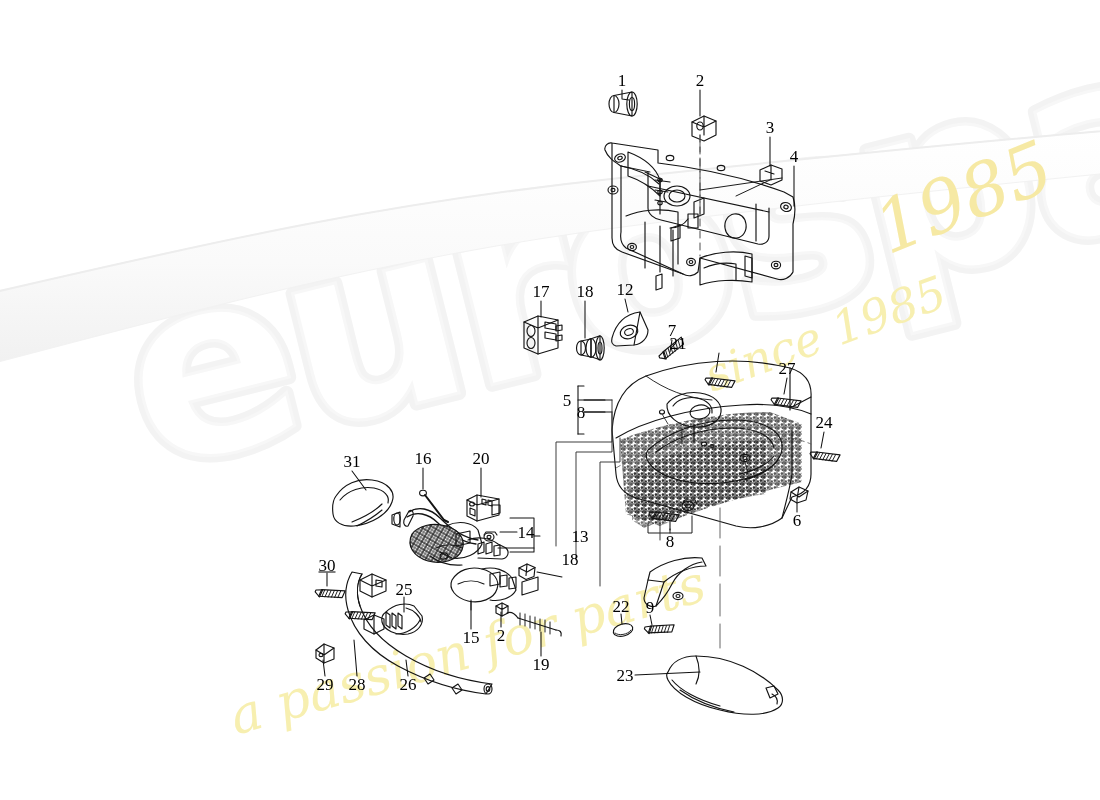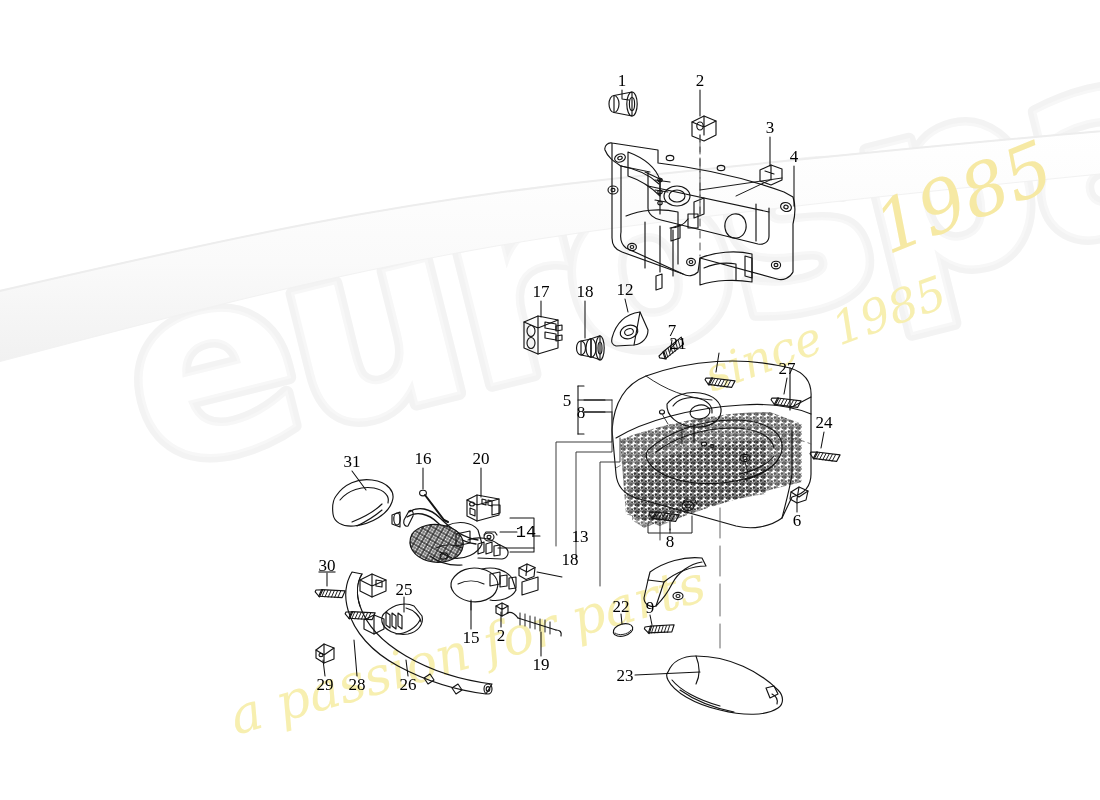--- a/index.html
+++ b/index.html
@@ -516,21 +516,21 @@
     <div class="lbl" style="left:567px;top:400px;">5</div>
     <div class="lbl" style="left:797px;top:520px;">6</div>
     <div class="lbl" style="left:672px;top:330px;">7</div>
     <div class="lbl" style="left:581px;top:412px;">8</div>
     <div class="lbl" style="left:670px;top:541px;">8</div>
     <div class="lbl" style="left:650px;top:607px;">9</div>
     <div class="lbl" style="left:541px;top:291px;">17</div>
     <div class="lbl" style="left:585px;top:291px;">18</div>
     <div class="lbl" style="left:625px;top:289px;">12</div>
     <div class="lbl" style="left:548px;top:536px;margin-left:32px;">13</div>
-    <div class="lbl" style="left:526px;top:532px;font-family:Liberation Mono, monospace;">14</div>
+    <div class="lbl" style="left:526px;top:532px;">14</div>
     <div class="lbl" style="left:471px;top:637px;">15</div>
     <div class="lbl" style="left:423px;top:458px;">16</div>
     <div class="lbl" style="left:501px;top:635px;">2</div>
     <div class="lbl" style="left:570px;top:559px;">18</div>
     <div class="lbl" style="left:541px;top:664px;">19</div>
     <div class="lbl" style="left:481px;top:458px;">20</div>
     <div class="lbl" style="left:678px;top:343px;">21</div>
     <div class="lbl" style="left:621px;top:606px;">22</div>
     <div class="lbl" style="left:625px;top:675px;">23</div>
     <div class="lbl" style="left:824px;top:422px;">24</div>

